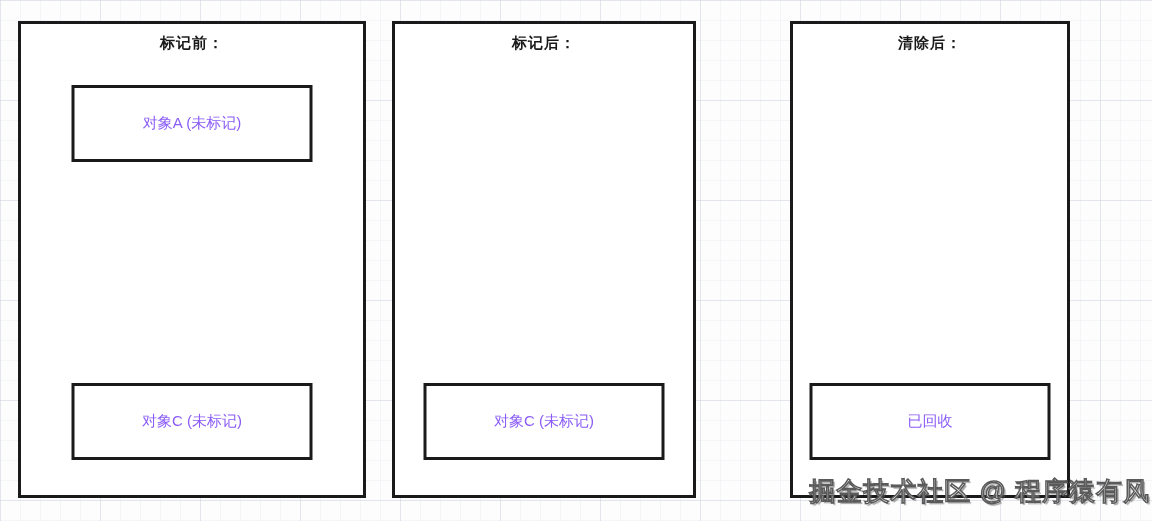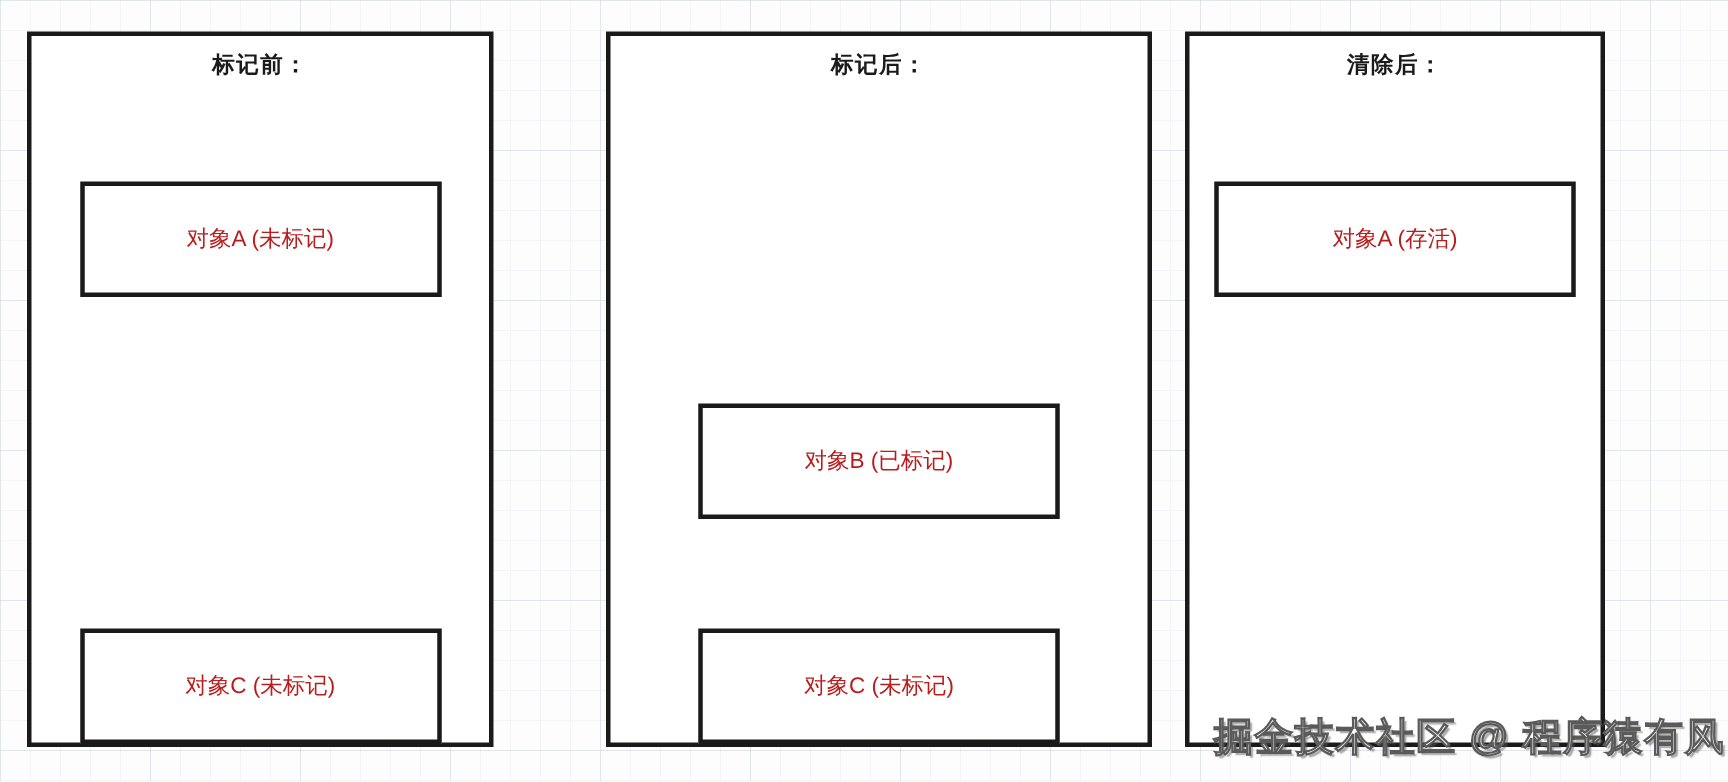--- a/index.html
+++ b/index.html
@@ -26,22 +26,22 @@
   }
 
   .panel {
     position: absolute;
     top: 21px;
     height: 477px;
     background: #ffffff;
     border: 3px solid #1a1a1a;
     box-sizing: border-box;
   }
-  .panel-1 { left: 18px;  width: 311px; }
-  .panel-2 { left: 404px; width: 364px; }
+  .panel-1 { left: 18px;  width: 348px; }
+  .panel-2 { left: 392px; width: 304px; }
   .panel-3 { left: 790px; width: 280px; }
 
   .panel-title {
     position: absolute;
     top: 10px;
     left: 0;
     width: 100%;
     text-align: center;
     font-size: 15px;
     font-weight: 600;
@@ -56,23 +56,22 @@
     width: 241px;
     height: 77px;
     box-sizing: border-box;
     border: 3px solid #1a1a1a;
     background: #ffffff;
     display: flex;
     align-items: center;
     justify-content: center;
     font-size: 15px;
     font-weight: 500;
-    color: #b91c1c;
+    color: #8b5cf6;
     white-space: nowrap;
-    margin-top: 36px;
   }
   .obj-box.row-1 { top: 61px; }
   .obj-box.row-2 { top: 209px; }
   .obj-box.row-3 { top: 359px; text-align: center; }
 
   .watermark {
     position: absolute;
     right: 2px;
     bottom: 12px;
     font-size: 26px;
@@ -91,24 +90,23 @@
 <div class="canvas">
 
   <section class="panel panel-1">
     <div class="panel-title">标记前：</div>
     <div class="obj-box row-1">对象A (未标记)</div>
     <div class="obj-box row-3">对象C (未标记)</div>
   </section>
 
   <section class="panel panel-2">
     <div class="panel-title">标记后：</div>
-    <div class="obj-box row-2">对象B (已标记)</div>
     <div class="obj-box row-3">对象C (未标记)</div>
   </section>
 
   <section class="panel panel-3">
     <div class="panel-title">清除后：</div>
-    <div class="obj-box row-1">对象A (存活)</div>
+    <div class="obj-box row-3">已回收</div>
   </section>
 
   <div class="watermark">掘金技术社区 @ 程序猿有风</div>
 
 </div>
 
 </body></html>

